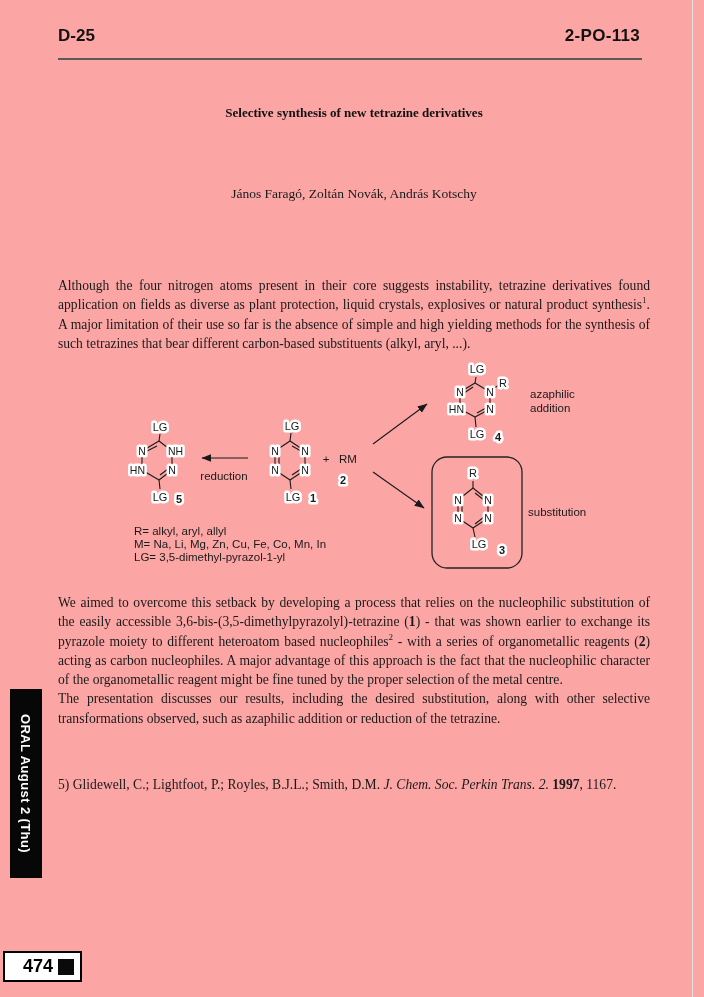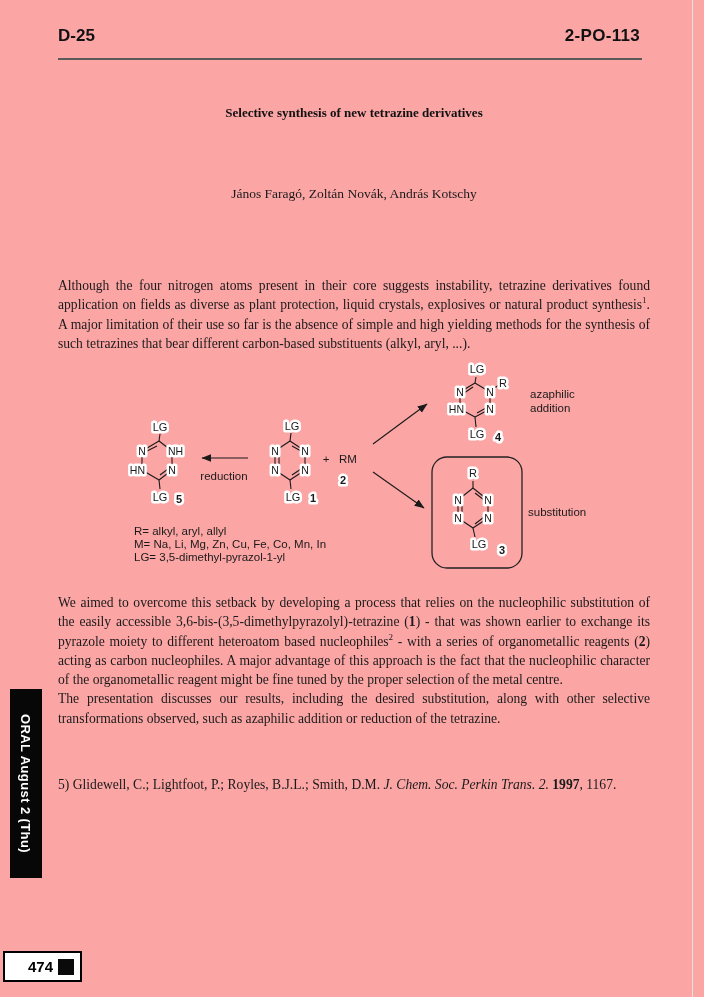--- a/index.html
+++ b/index.html
@@ -35,21 +35,21 @@
   .scheme .lbl{font-size:11.5px;stroke-width:0;}
   .scheme line, .scheme path.bond{stroke:#1a1a1a;stroke-width:1.1;fill:none;}
   .scheme rect.frame{stroke:#222;stroke-width:1.3;fill:none;}
   .side-tab{position:absolute;left:10px;top:689px;width:32px;height:189px;background:#070707;
     display:flex;align-items:center;justify-content:center;}
   .side-tab span{transform:rotate(90deg);white-space:nowrap;color:#ffffff;
     font-family:"Liberation Sans",sans-serif;font-weight:bold;font-size:13px;letter-spacing:.4px;}
   .page-num-box{position:absolute;left:3px;top:951px;width:79px;height:31px;
     border:2.5px solid #000;box-sizing:border-box;background:#fff;
     display:flex;align-items:center;justify-content:flex-end;gap:5px;padding-right:6px;}
-  .page-num{font-family:"Liberation Sans",sans-serif;font-weight:bold;font-size:15px;color:#000;}
+  .page-num{font-family:"Liberation Sans",sans-serif;font-weight:bold;font-size:18px;color:#000;}
   .page-square{width:16px;height:16px;background:#0a0a0a;}
 </style>
 </head>
 <body>
 
 <div class="page">
   <div class="scan-edge"></div>
 
   <div class="header-row">
     <span class="header-left">D-25</span>

